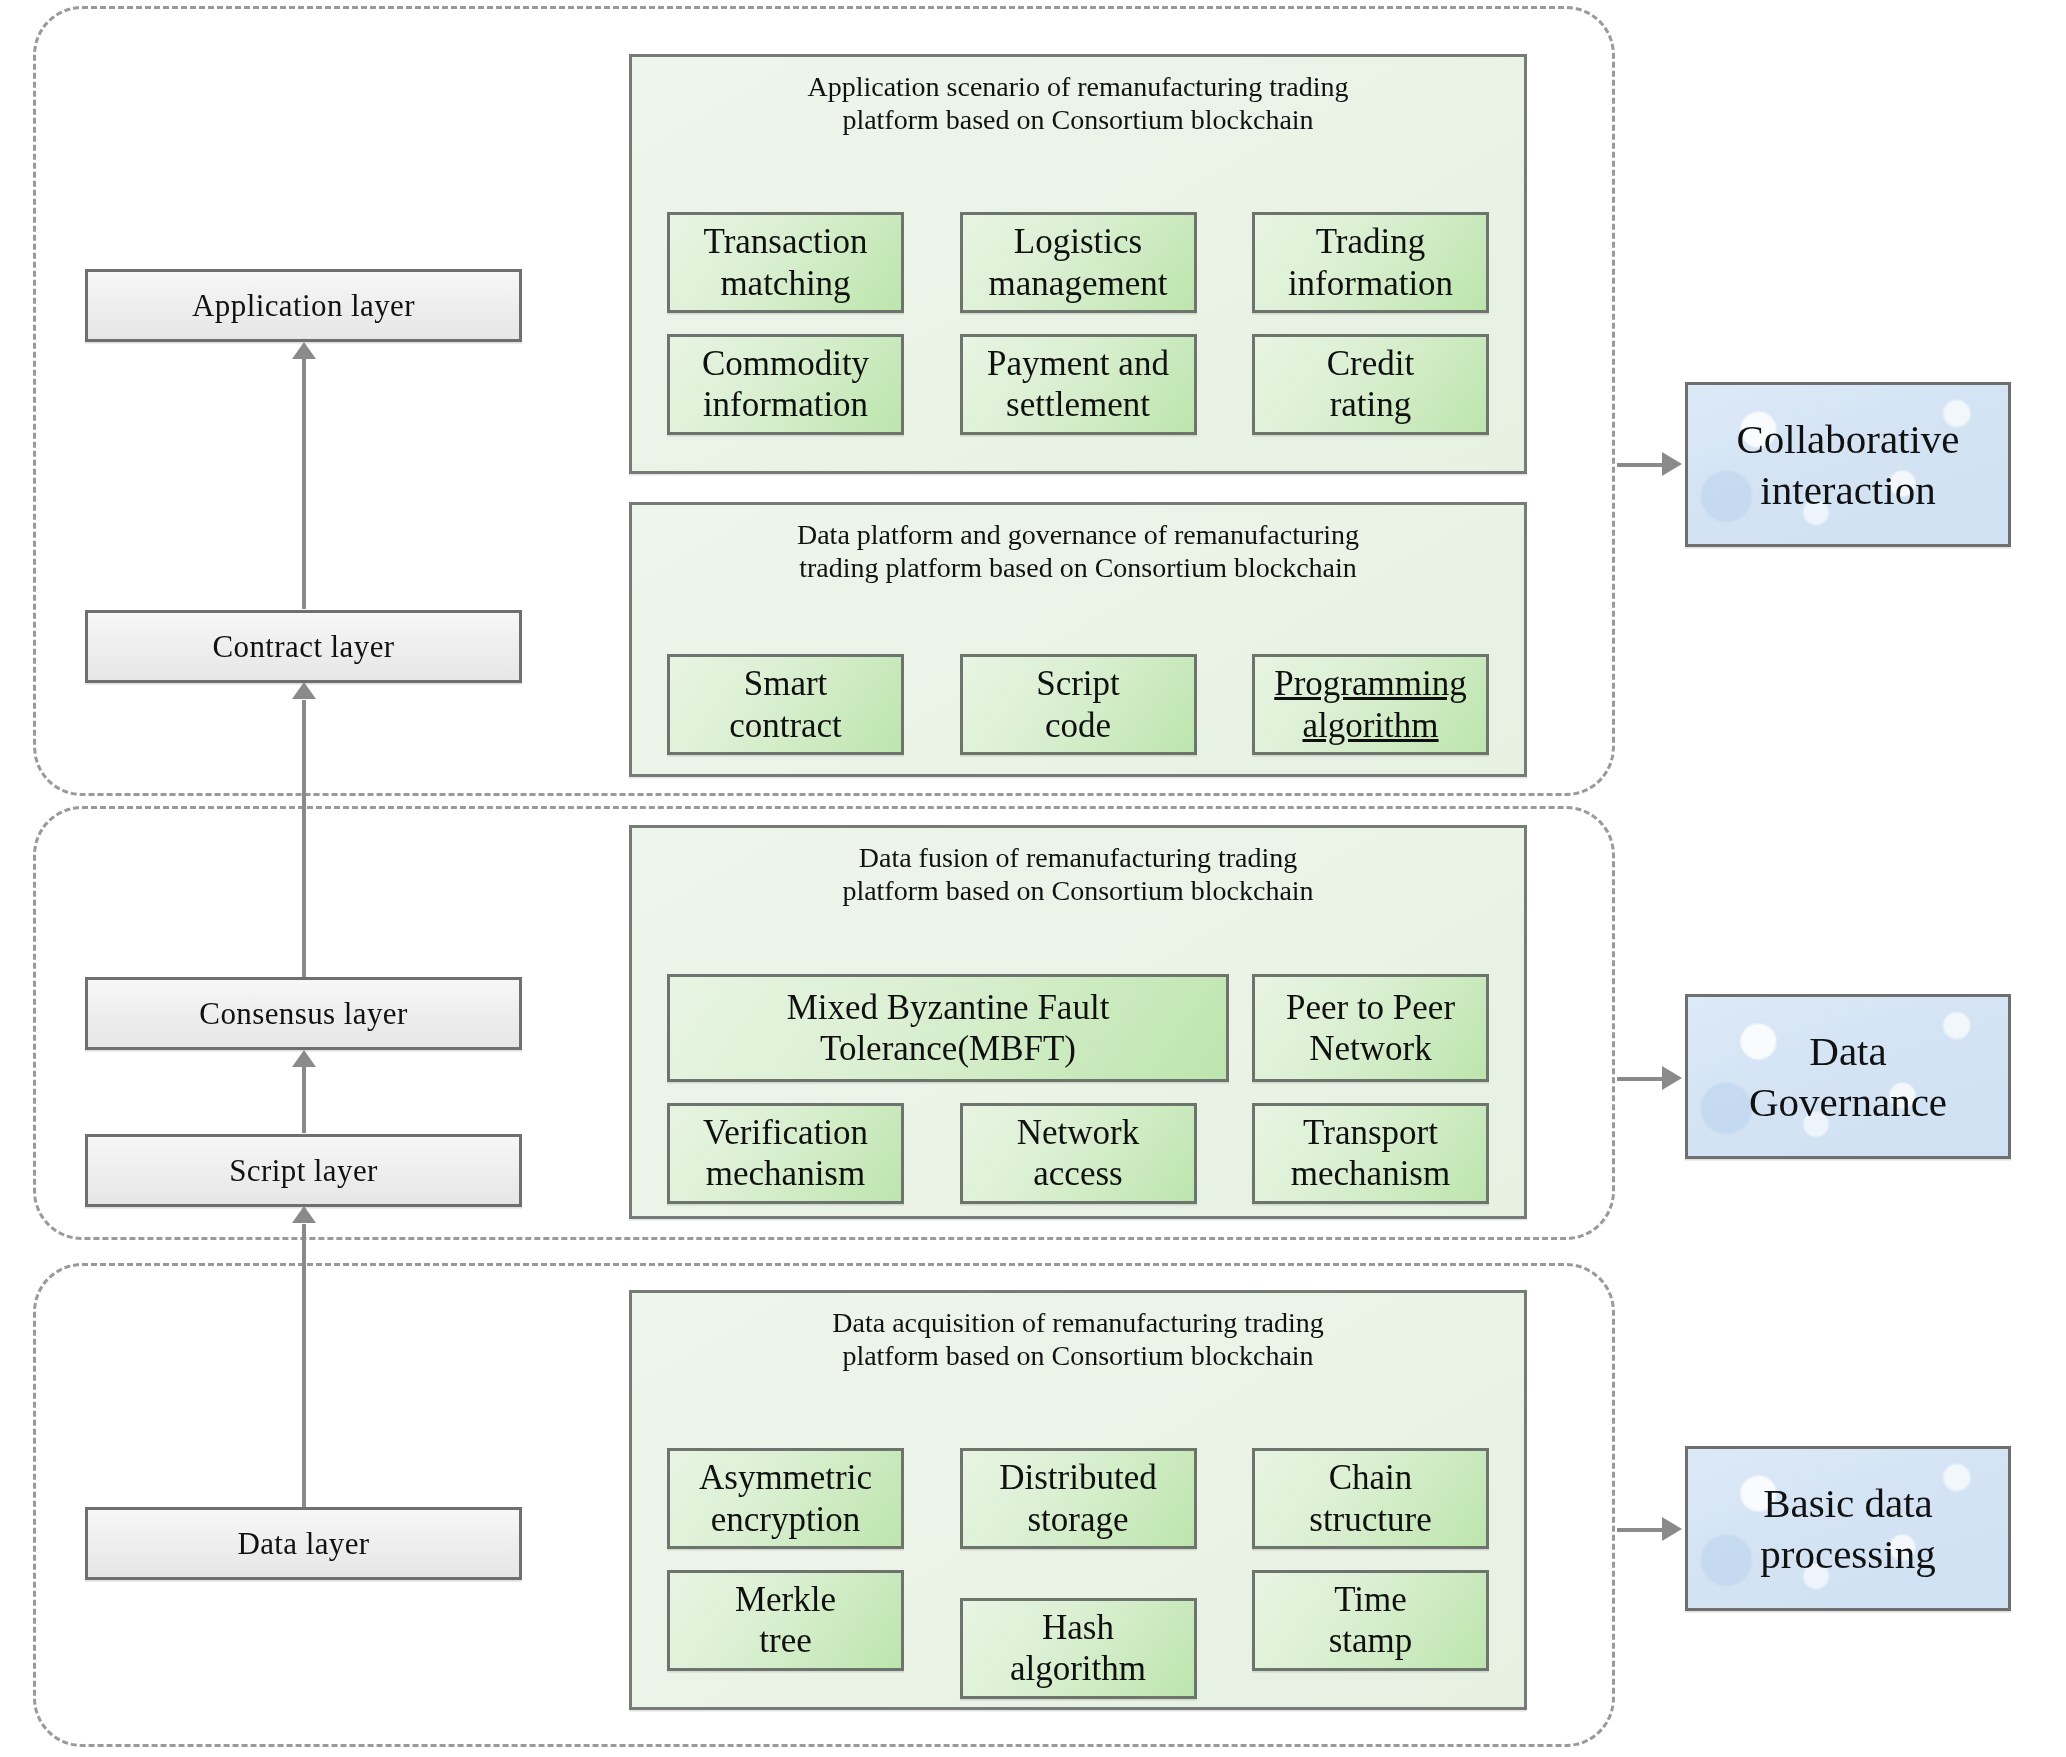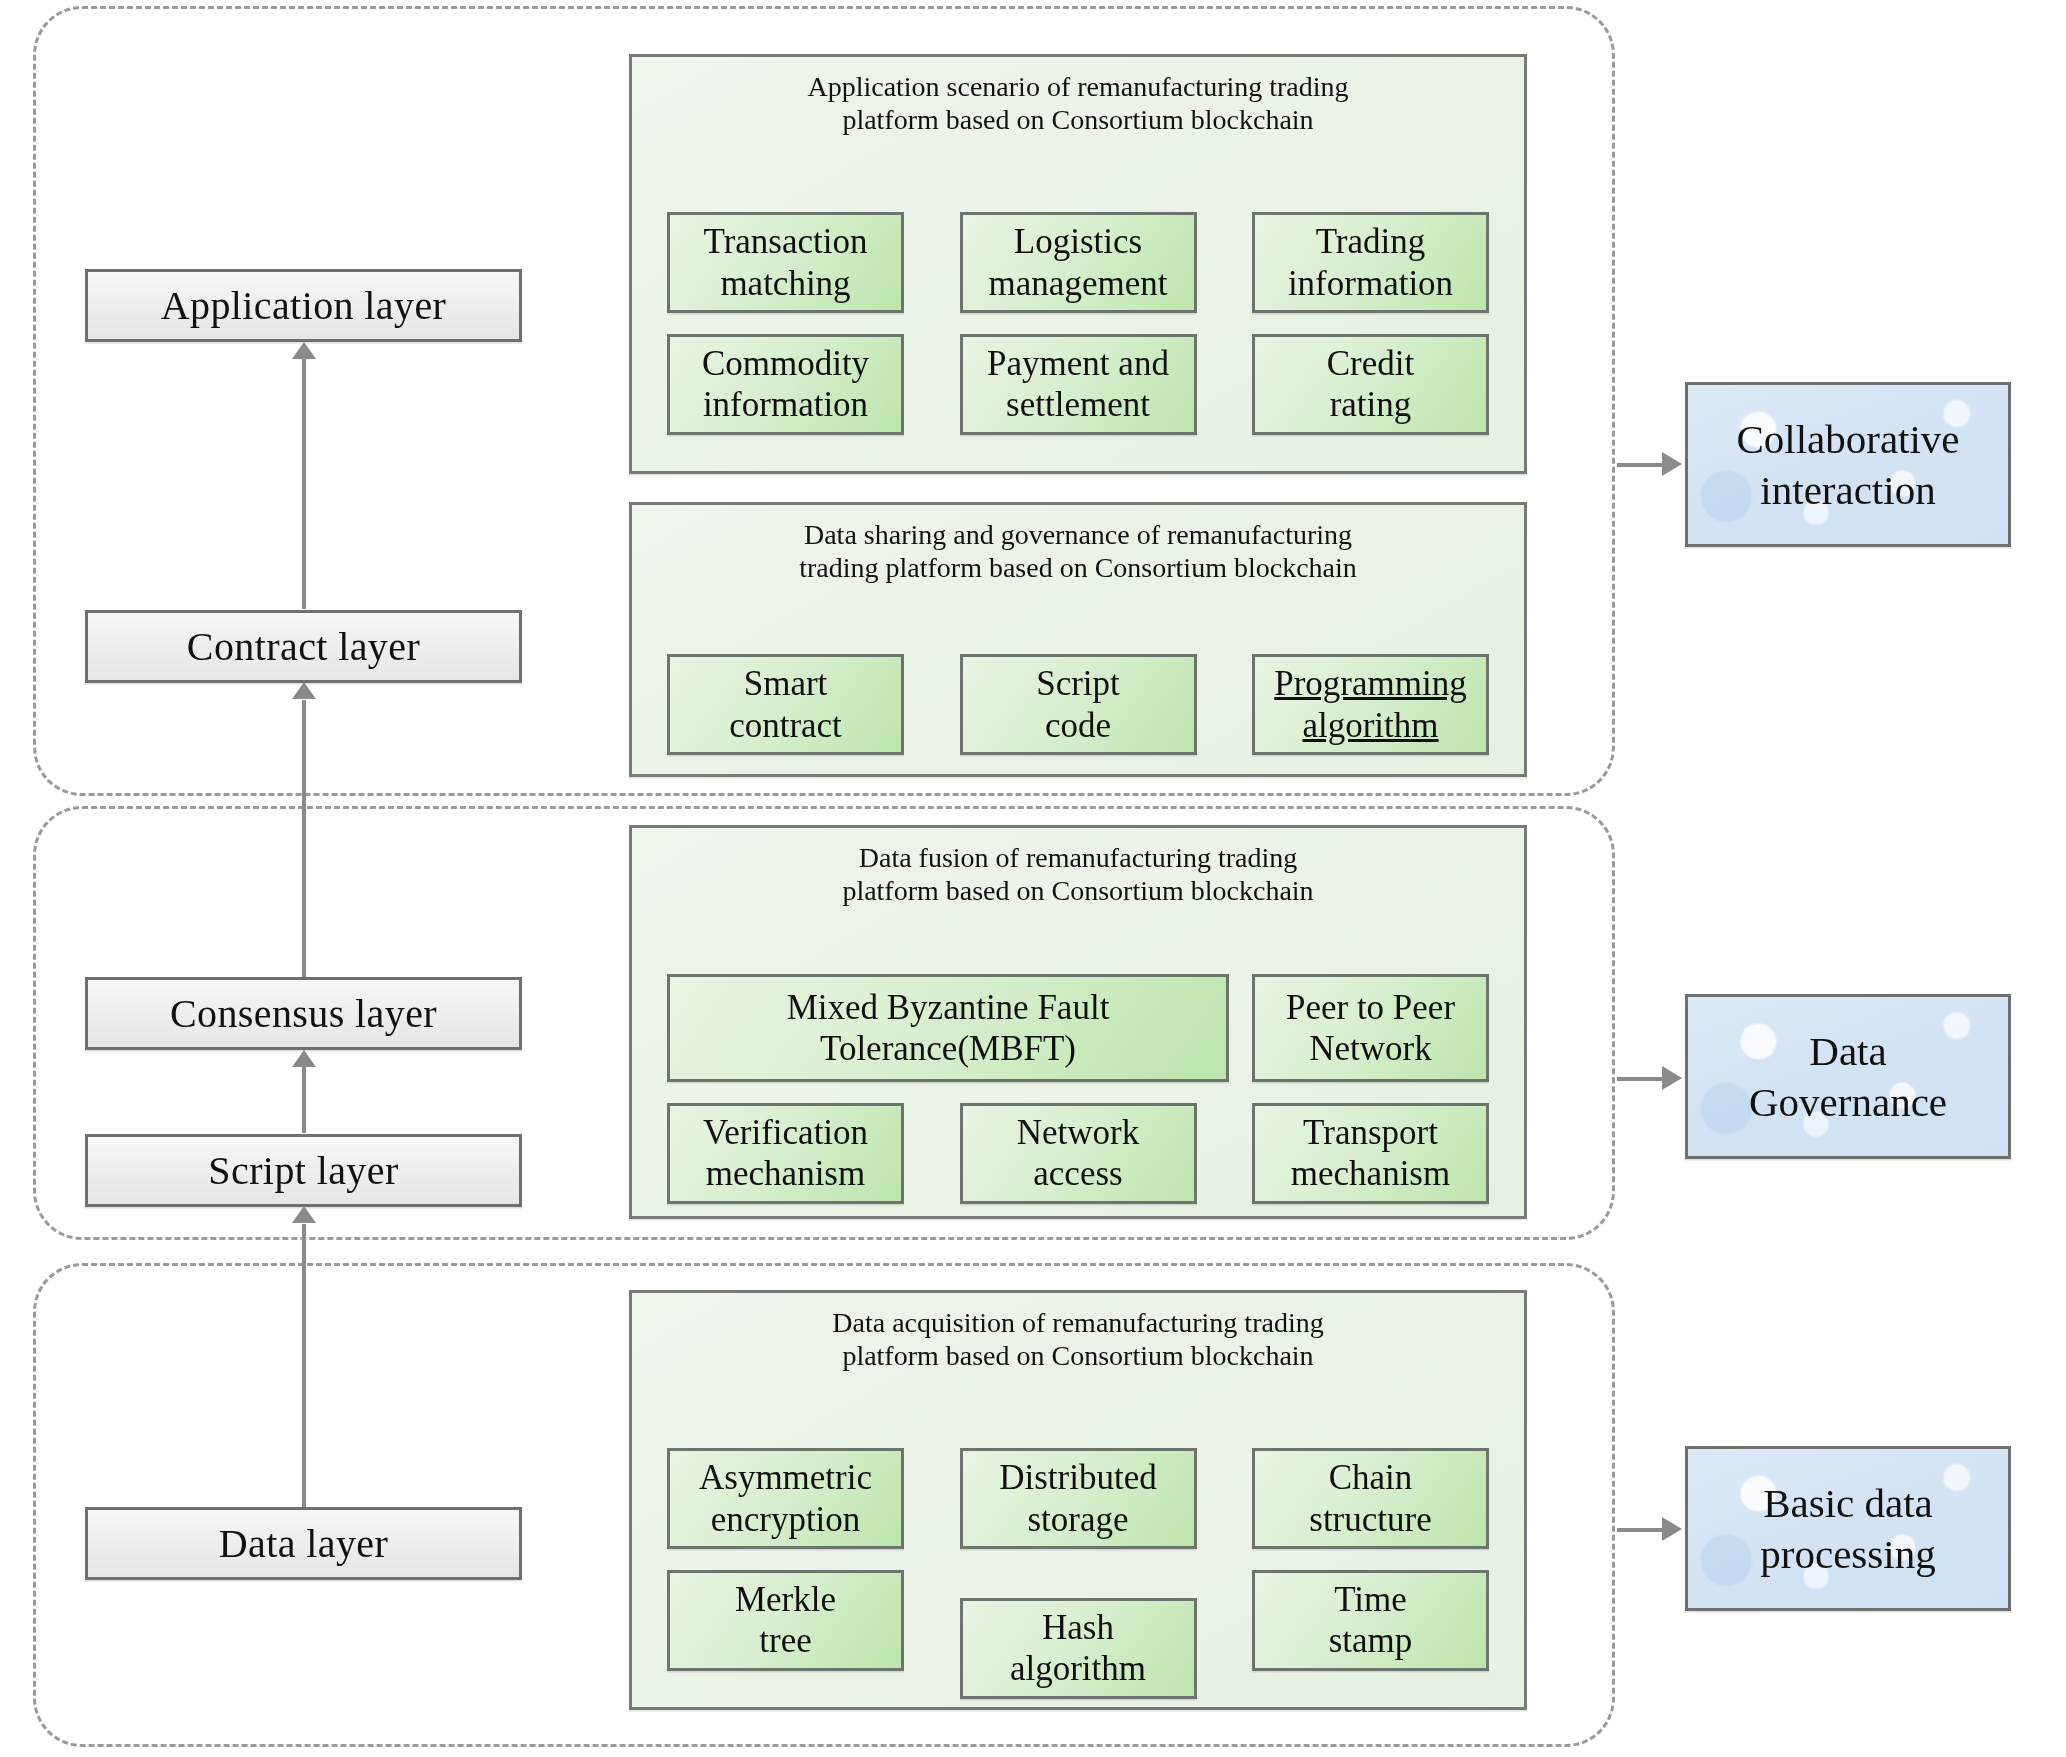--- a/index.html
+++ b/index.html
@@ -9,21 +9,21 @@
   .canvas{position:absolute;left:0;top:0;width:2066px;height:1757px;}
 
   
   .group{position:absolute;border:3.2px dashed #9a9a9a;border-radius:49px;box-sizing:border-box;}
 
   
   .layerbox{position:absolute;box-sizing:border-box;
             border:3.2px solid #6f6f6f;
             background:linear-gradient(180deg,#f7f7f7 0%,#efefef 45%,#e6e6e6 100%);
             display:flex;align-items:center;justify-content:center;
-            font-size:40px;letter-spacing:0.4px;color:#111;
+            font-size:31px;letter-spacing:0.4px;color:#111;
             box-shadow:0 1.6px 0 rgba(0,0,0,0.12);}
 
   
   .vline{position:absolute;width:4px;background:#8a8a8a;}
   .vhead{position:absolute;width:0;height:0;
          border-left:12px solid transparent;border-right:12px solid transparent;
          border-bottom:17.4px solid #8a8a8a;}
 
   
   .hline{position:absolute;height:4px;background:#8a8a8a;}
@@ -147,21 +147,21 @@
         <div class="cell" style="width:237px;height:101px;">
           <span>Credit</span>
           <span>rating</span>
         </div>
       </div>
     </div>
   </div>
 
   <div class="panel" style="left:629px;top:502px;width:898px;height:275px;">
     <div class="panel-title">
-      <span>Data sharing and governance of remanufacturing</span>
+      <span>Data platform and governance of remanufacturing</span>
       <span>trading platform based on Consortium blockchain</span>
     </div>
     <div class="cellgrid" style="top:149px;">
       <div class="cellrow">
         <div class="cell" style="width:237px;height:101px;">
           <span>Smart</span>
           <span>contract</span>
         </div>
         <div class="cell" style="width:237px;height:101px;">
           <span>Script</span>

